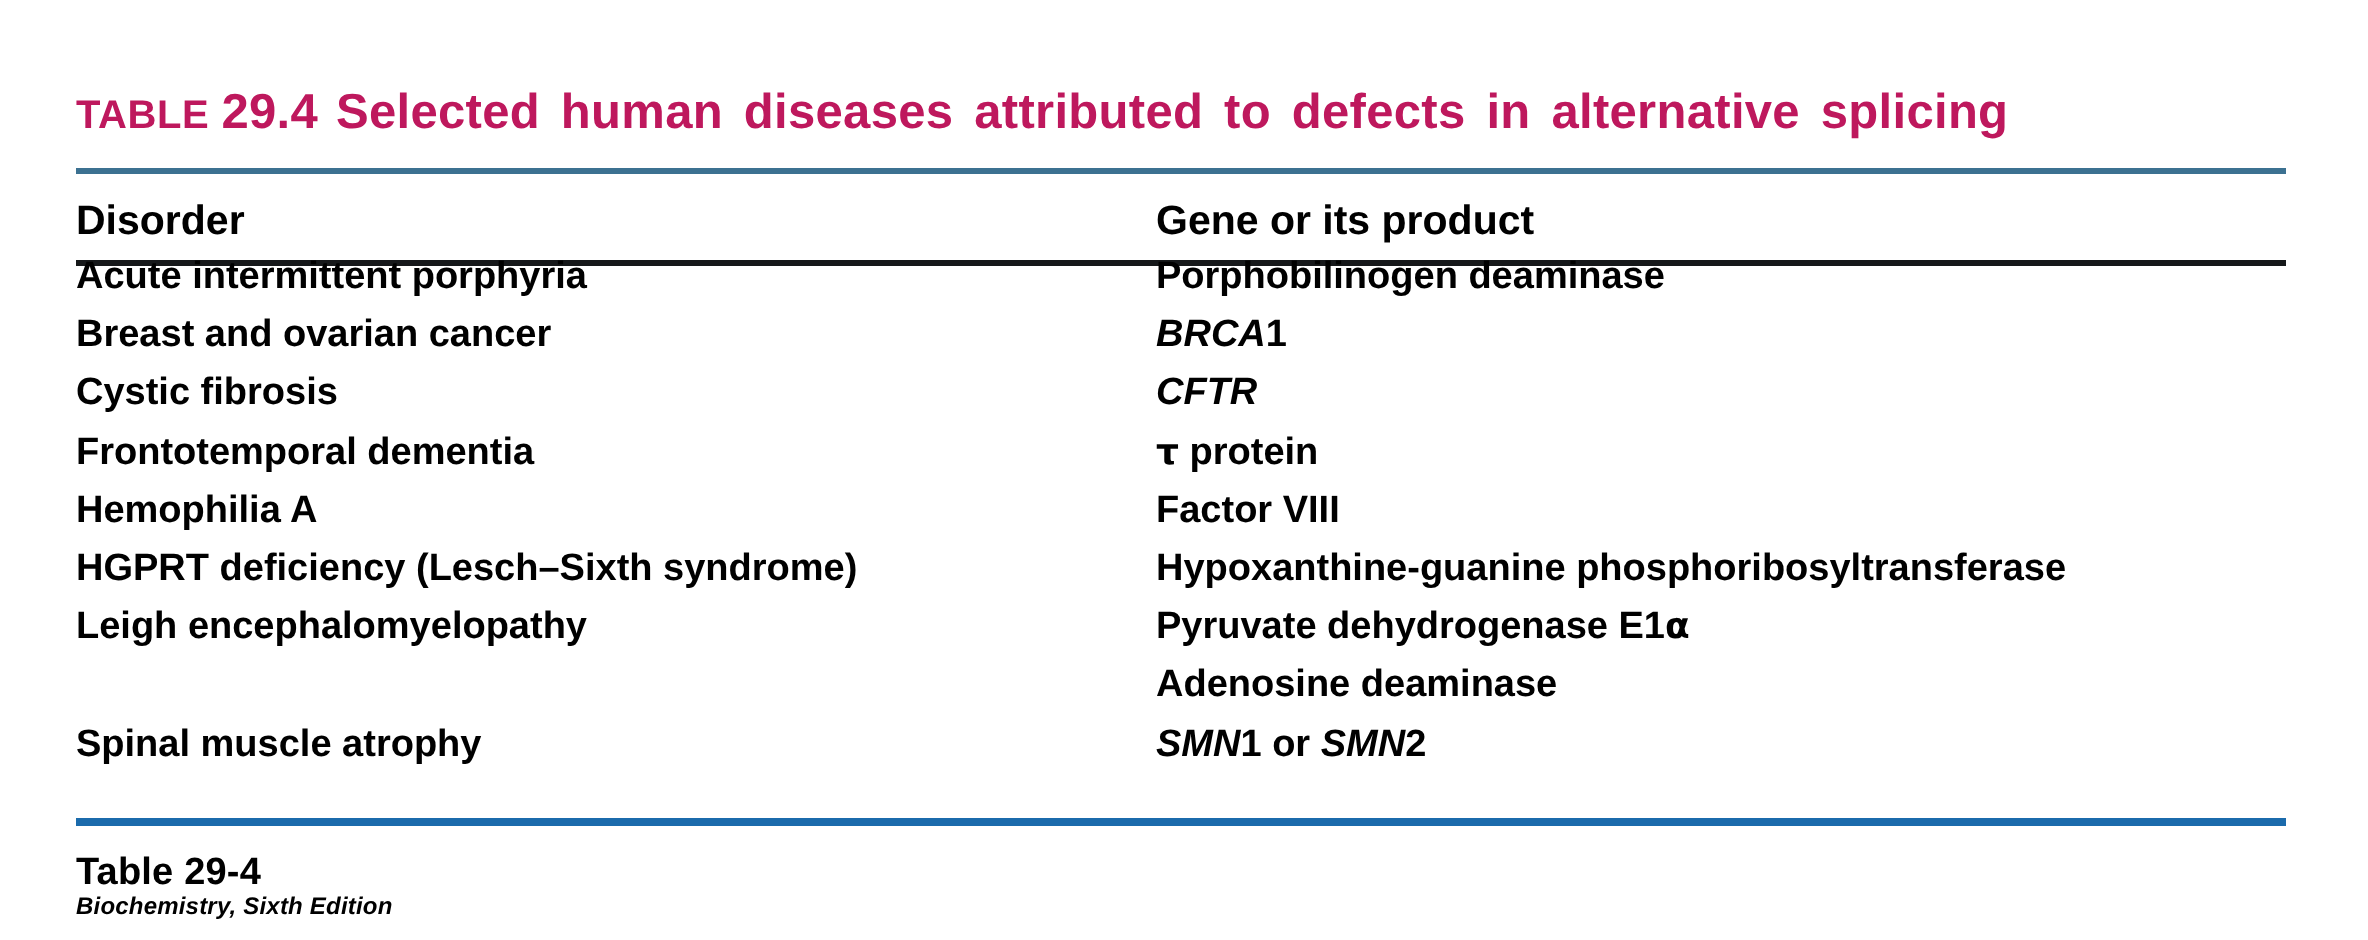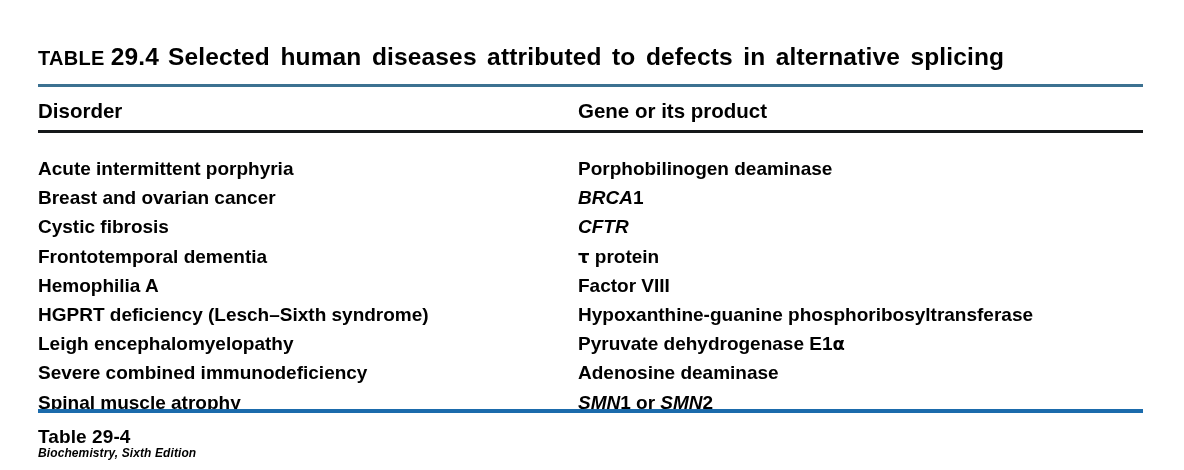--- a/index.html
+++ b/index.html
@@ -23,21 +23,21 @@
   
   .table-title {
     position: absolute;
     left: 38px;
     top: 43px;
     width: 1110px;
     font-size: 24.5px;
     font-weight: bold;
     letter-spacing: 0.15px;
     white-space: nowrap;
-    color: #000000;
+    color: #be185d;
   }
   .table-title .smallcaps {
     font-size: 20px;
     font-weight: bold;
     letter-spacing: 0.3px;
   }
   .table-title .tbl-num {
     margin-left: 6px;
   }
   .table-title .title-words {
@@ -74,21 +74,21 @@
     font-size: 20.5px;
     font-weight: bold;
     white-space: nowrap;
   }
   .col-head.c1 { left: 38px; }
   .col-head.c2 { left: 578px; text-align: center; }
 
   .rows {
     position: absolute;
     left: 0;
-    top: 158px;
+    top: 128px;
     width: 947px;
   }
   .row {
     position: relative;
     height: 29.2px;
   }
   .cell {
     position: absolute;
     top: 0;
     font-size: 19px;
@@ -169,21 +169,20 @@
       </div>
       <div class="row">
         <div class="cell c1">HGPRT deficiency (Lesch–Sixth syndrome)</div>
         <div class="cell c2"><span>Hypoxanthine-guanine phosphoribosyltransferase</span></div>
       </div>
       <div class="row">
         <div class="cell c1">Leigh encephalomyelopathy</div>
         <div class="cell c2"><span>Pyruvate dehydrogenase E1</span><span class="gk">α</span></div>
       </div>
       <div class="row">
-        <div class="cell c1">Severe combined immunodeficiency</div>
         <div class="cell c2"><span>Adenosine deaminase</span></div>
       </div>
       <div class="row">
         <div class="cell c1">Spinal muscle atrophy</div>
         <div class="cell c2"><i>SMN</i><span>1 or </span><i>SMN</i><span>2</span></div>
       </div>
     </div>
 
   <div class="rule rule-bottom" style="background: rgb(27, 107, 172);"></div>
 

